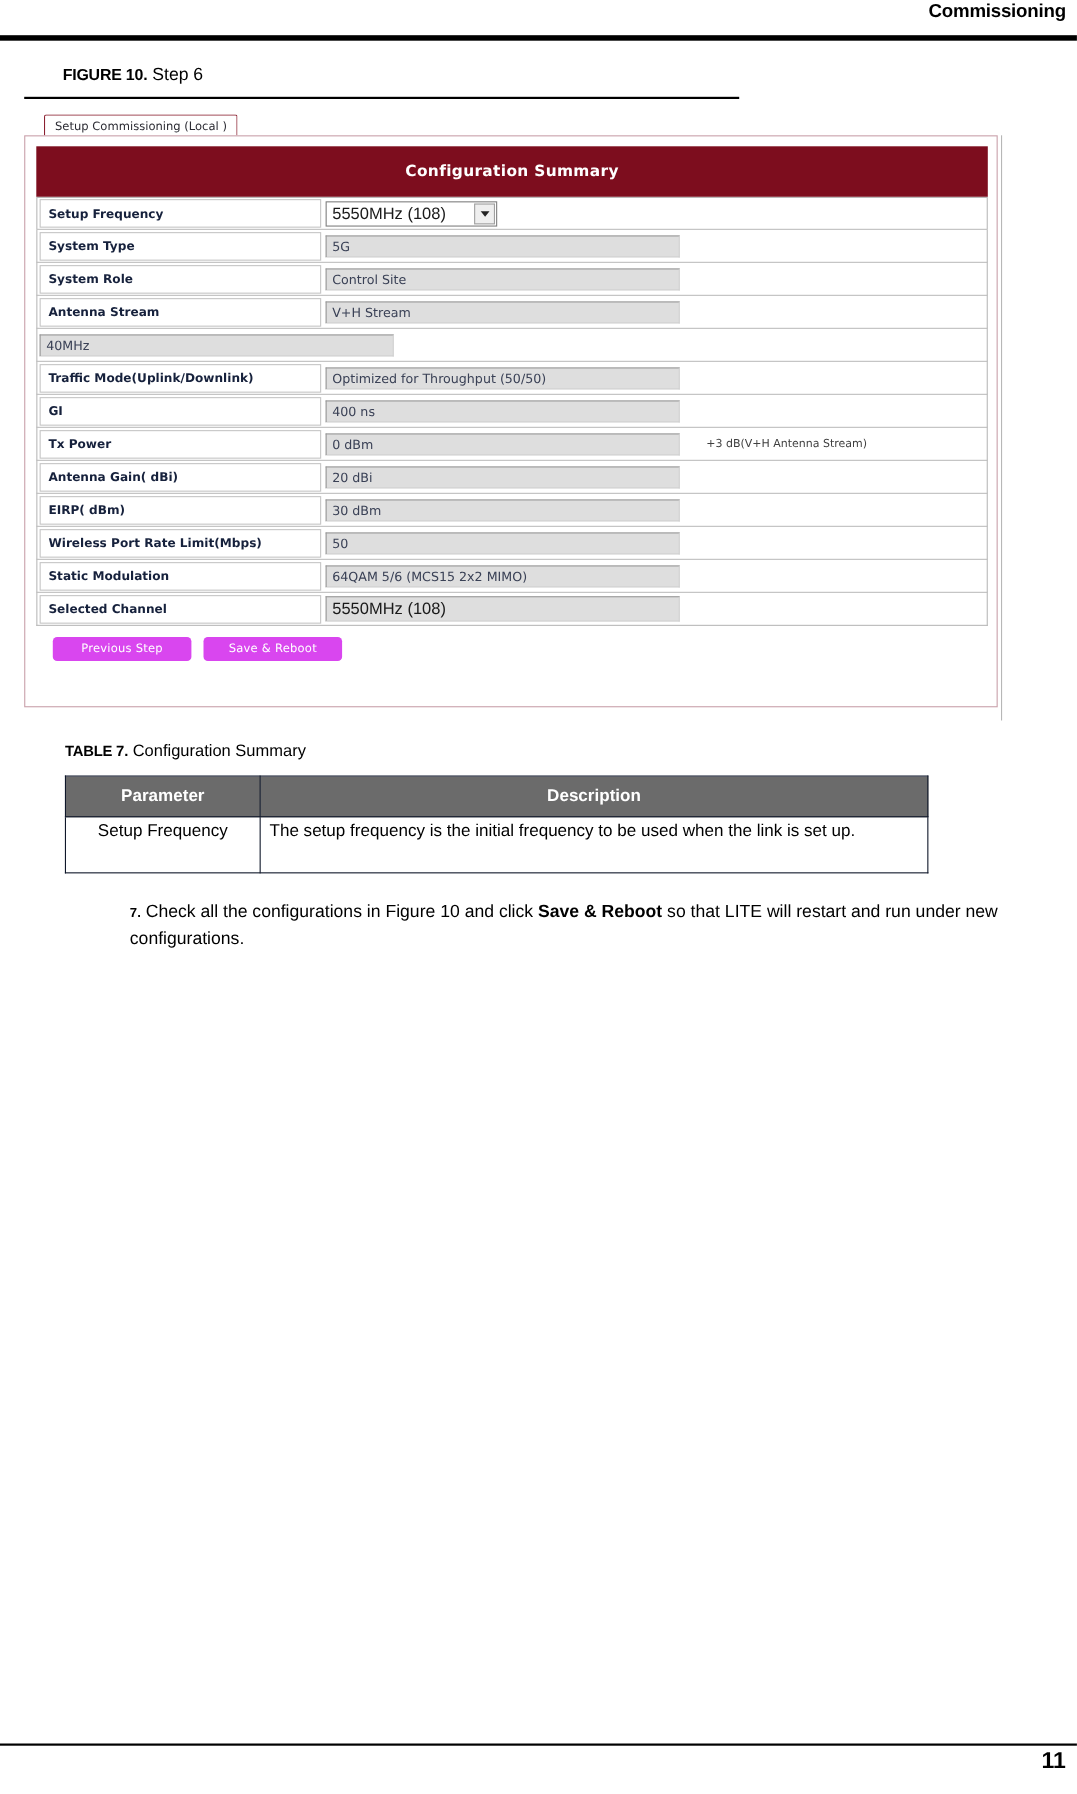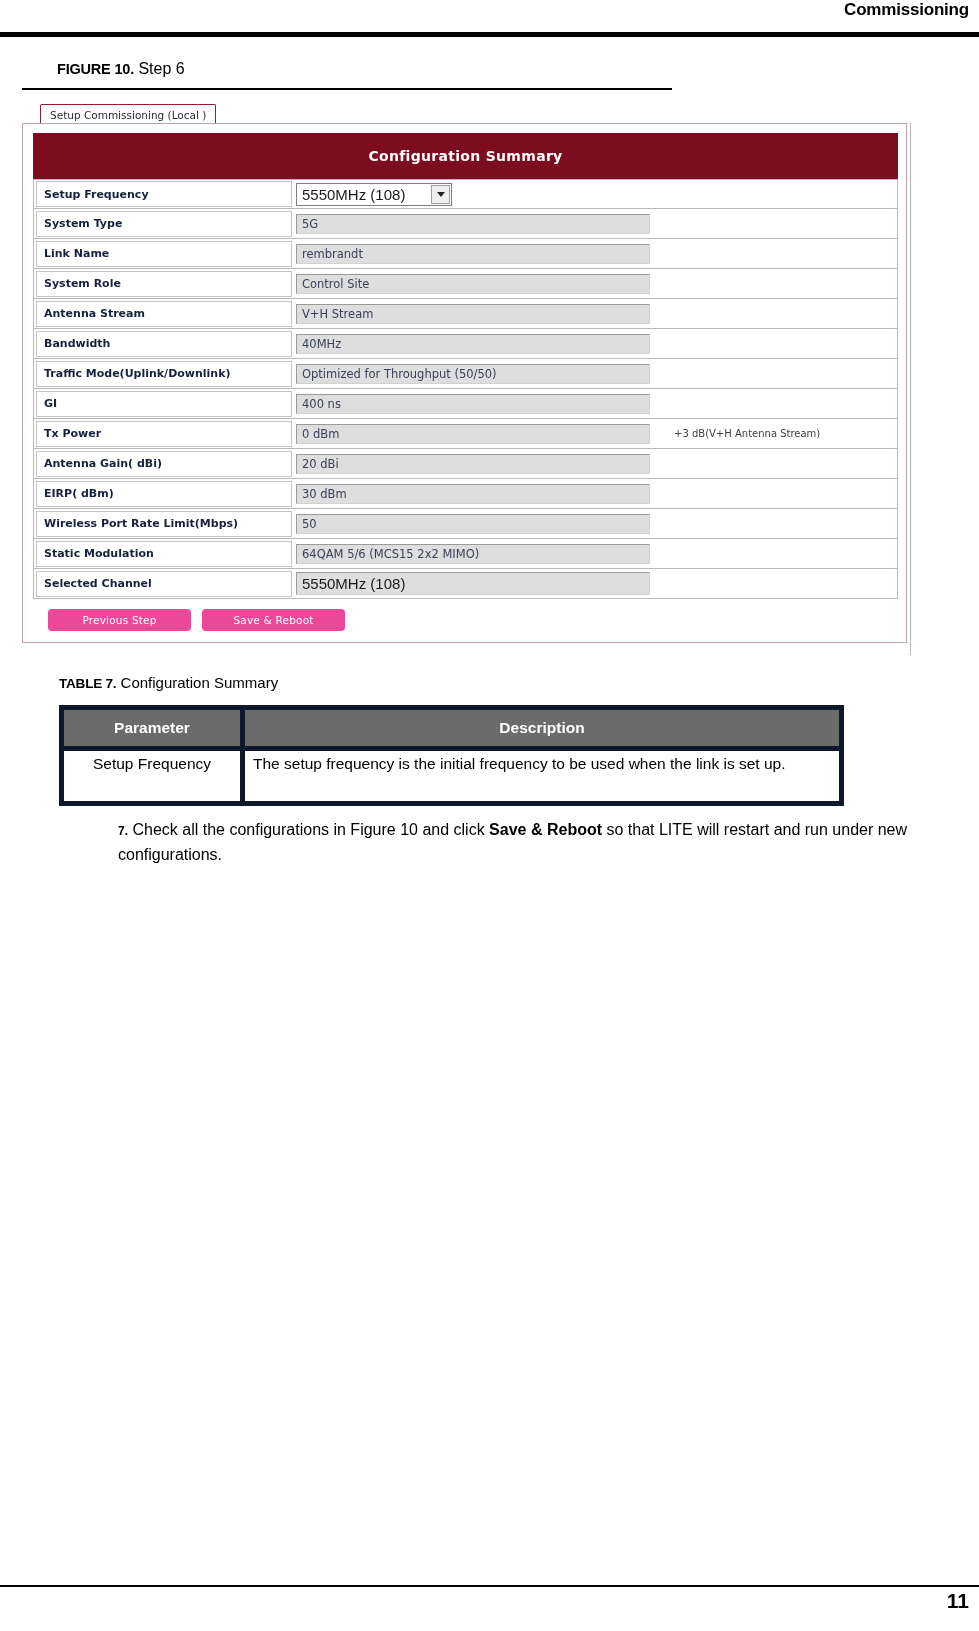--- a/index.html
+++ b/index.html
@@ -151,21 +151,21 @@
     white-space: nowrap;
   }
   .cfg-value-wrap {
     flex: 1 1 auto;
     display: flex;
     align-items: center;
     height: 100%;
     padding-left: 2px;
   }
   .cfg-field {
-    width: 354px;
+    width: 322px;
     height: 20px;
     background: #dedede;
     border: 1px solid #9a9a9a;
     border-right-color: #d2d2d2;
     border-bottom-color: #d2d2d2;
     box-sizing: border-box;
     display: flex;
     align-items: center;
     padding-left: 5px;
     font-size: 11.5px;
@@ -219,23 +219,23 @@
     margin-left: 24px;
     white-space: nowrap;
   }
   .cfg-buttons {
     display: flex;
     gap: 11px;
     margin-top: 10px;
     margin-left: 15px;
   }
   .cfg-btn {
-    width: 143px;
+    width: 126px;
     height: 22px;
-    background: #ec4899;
+    background: #d946ef;
     color: #ffffff;
     border: none;
     border-radius: 4px;
     font-size: 10.5px;
     font-family: "DejaVu Sans", sans-serif;
     display: flex;
     align-items: center;
     justify-content: center;
     letter-spacing: 0.2px;
   }
@@ -263,21 +263,21 @@
   }
   .doc-table {
     position: absolute;
     left: 59px;
     top: 705px;
     width: 785px;
     border-collapse: collapse;
     font-size: 15.5px;
   }
   .doc-table th, .doc-table td {
-    border: 5px solid #0f172a;
+    border: 1px solid #0f172a;
     padding: 4px 8px;
     vertical-align: top;
   }
   .doc-table thead th {
     background: #6b6b6b;
     color: #ffffff;
     font-weight: bold;
     text-align: center;
     height: 28px;
     vertical-align: middle;
@@ -378,43 +378,36 @@
           </div>
         </div>
 
         <div class="cfg-row">
           <div class="cfg-label">System Type</div>
           <div class="cfg-value-wrap">
             <div class="cfg-field">5G</div>
           </div>
         </div>
 
-        <div class="cfg-row">
-          <div class="cfg-label">Link Name</div>
-          <div class="cfg-value-wrap">
-            <div class="cfg-field">rembrandt</div>
-          </div>
-        </div>
 
         <div class="cfg-row">
           <div class="cfg-label">System Role</div>
           <div class="cfg-value-wrap">
             <div class="cfg-field">Control Site</div>
           </div>
         </div>
 
         <div class="cfg-row">
           <div class="cfg-label">Antenna Stream</div>
           <div class="cfg-value-wrap">
             <div class="cfg-field">V+H Stream</div>
           </div>
         </div>
 
         <div class="cfg-row">
-          <div class="cfg-label">Bandwidth</div>
           <div class="cfg-value-wrap">
             <div class="cfg-field">40MHz</div>
           </div>
         </div>
 
         <div class="cfg-row">
           <div class="cfg-label">Traffic Mode(Uplink/Downlink)</div>
           <div class="cfg-value-wrap">
             <div class="cfg-field">Optimized for Throughput (50/50)</div>
           </div>

